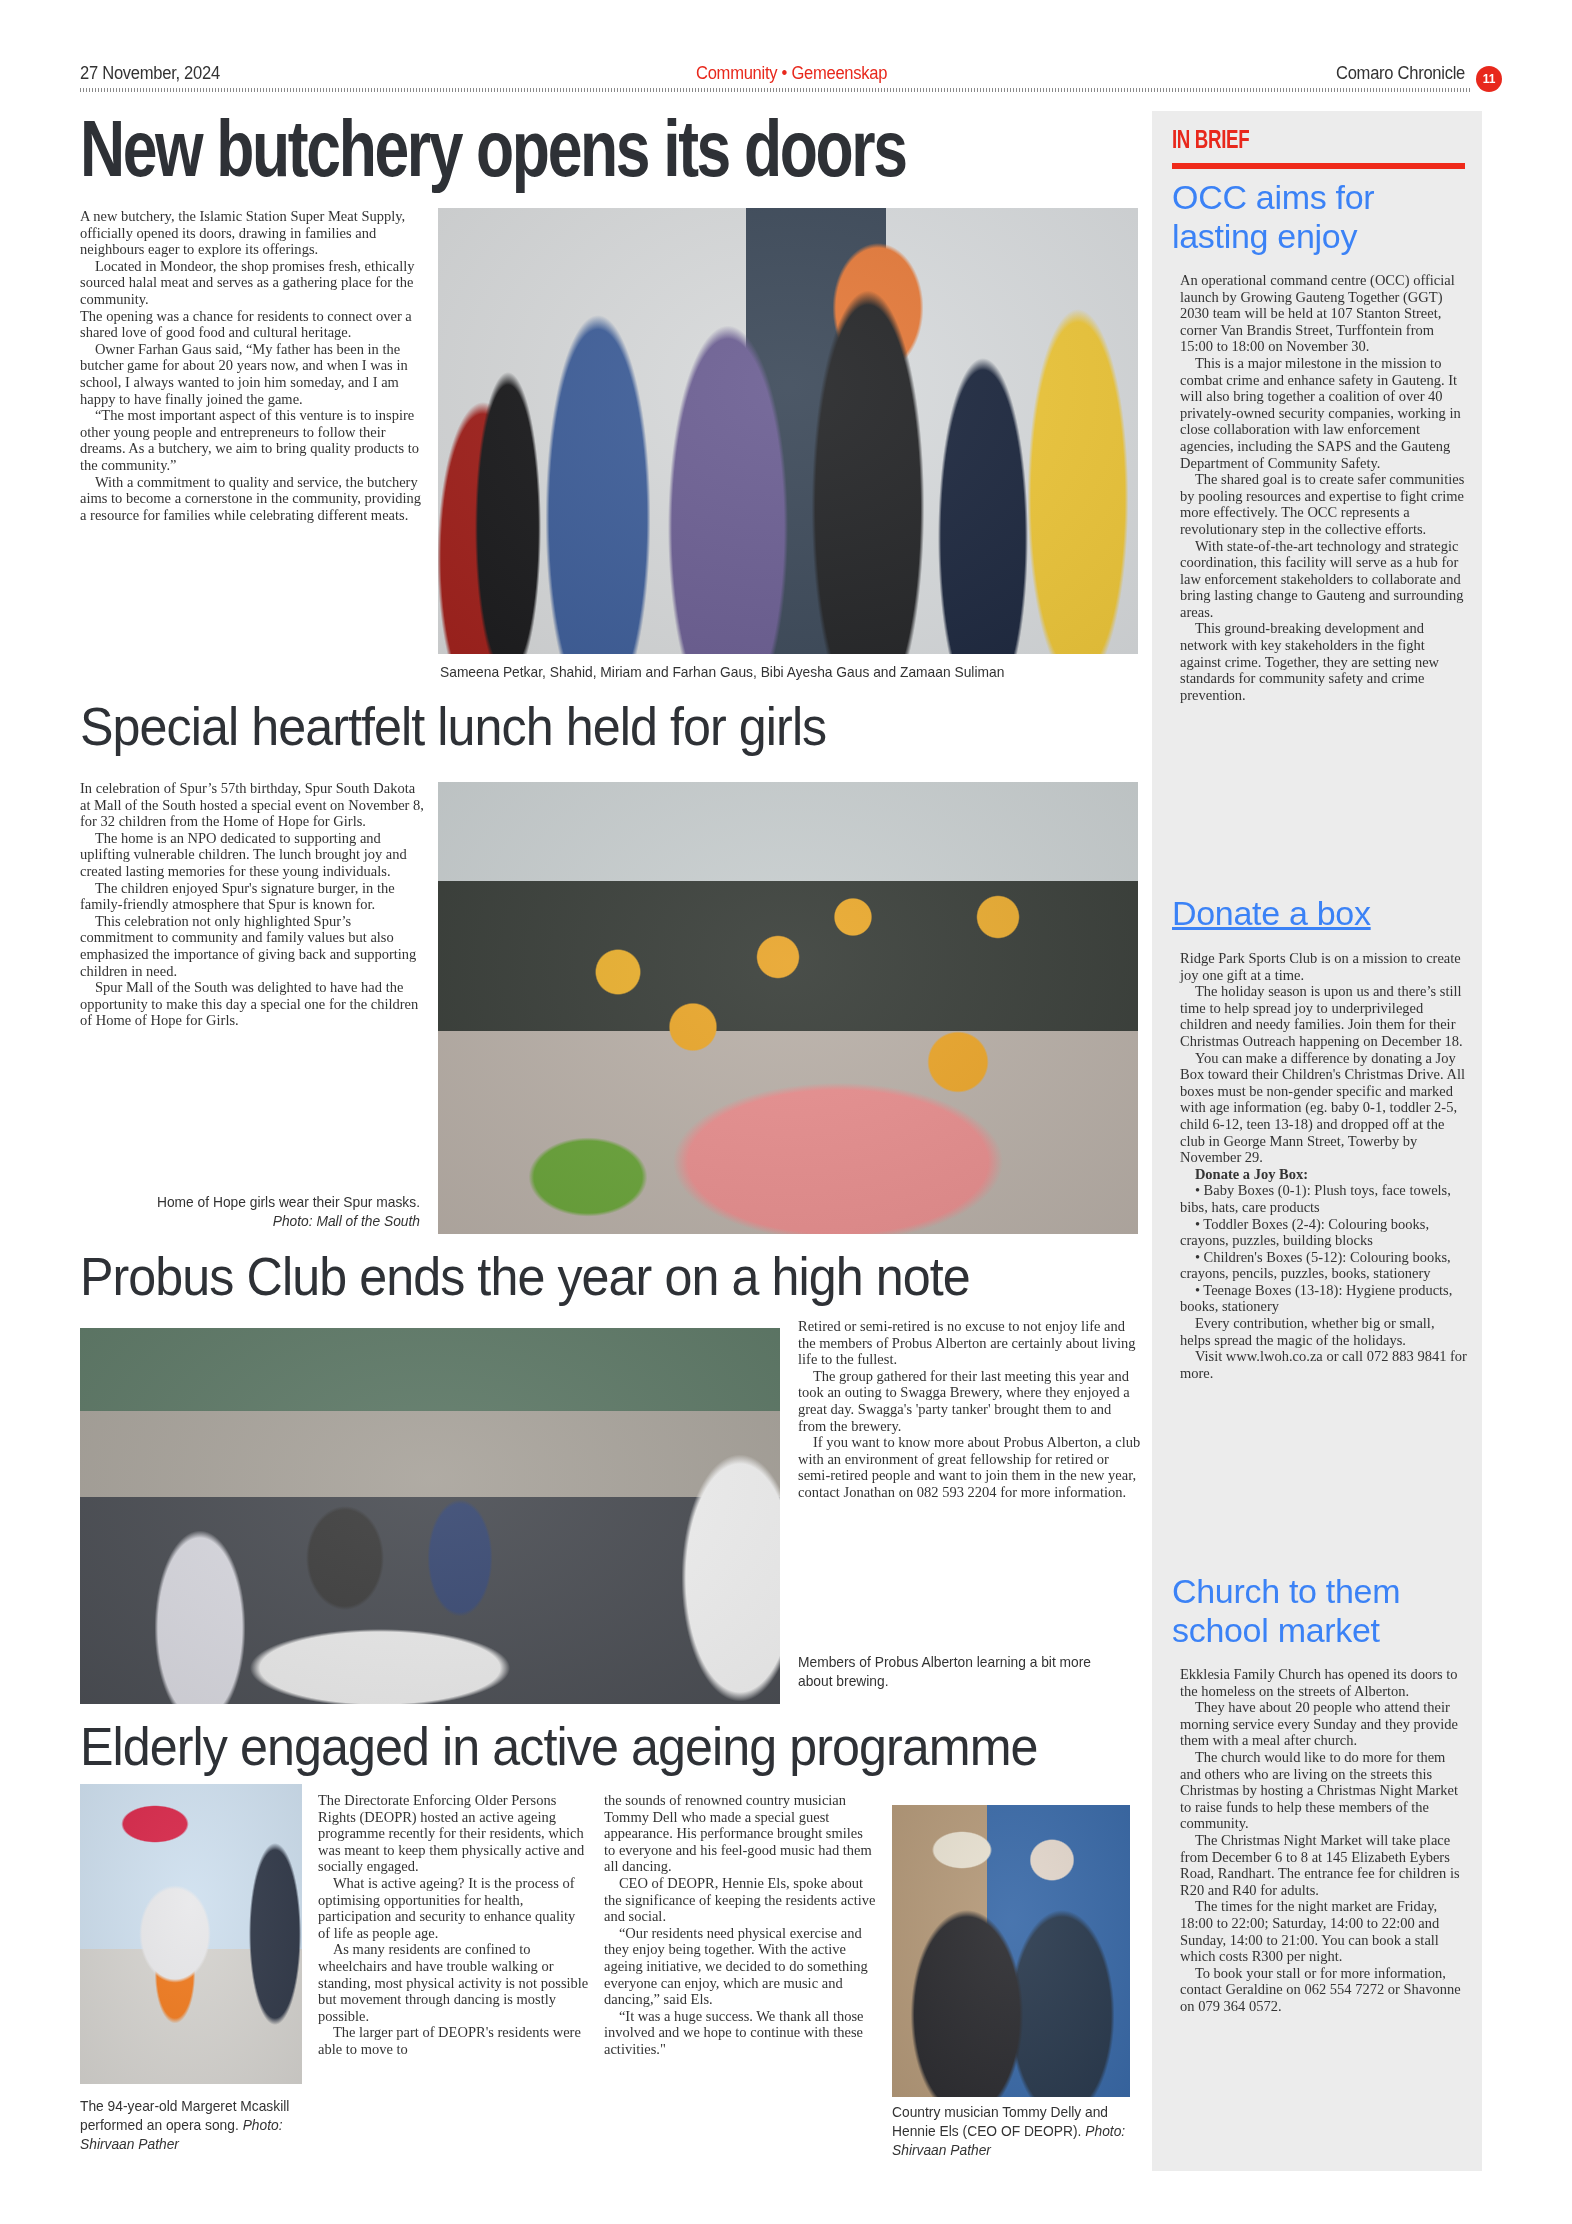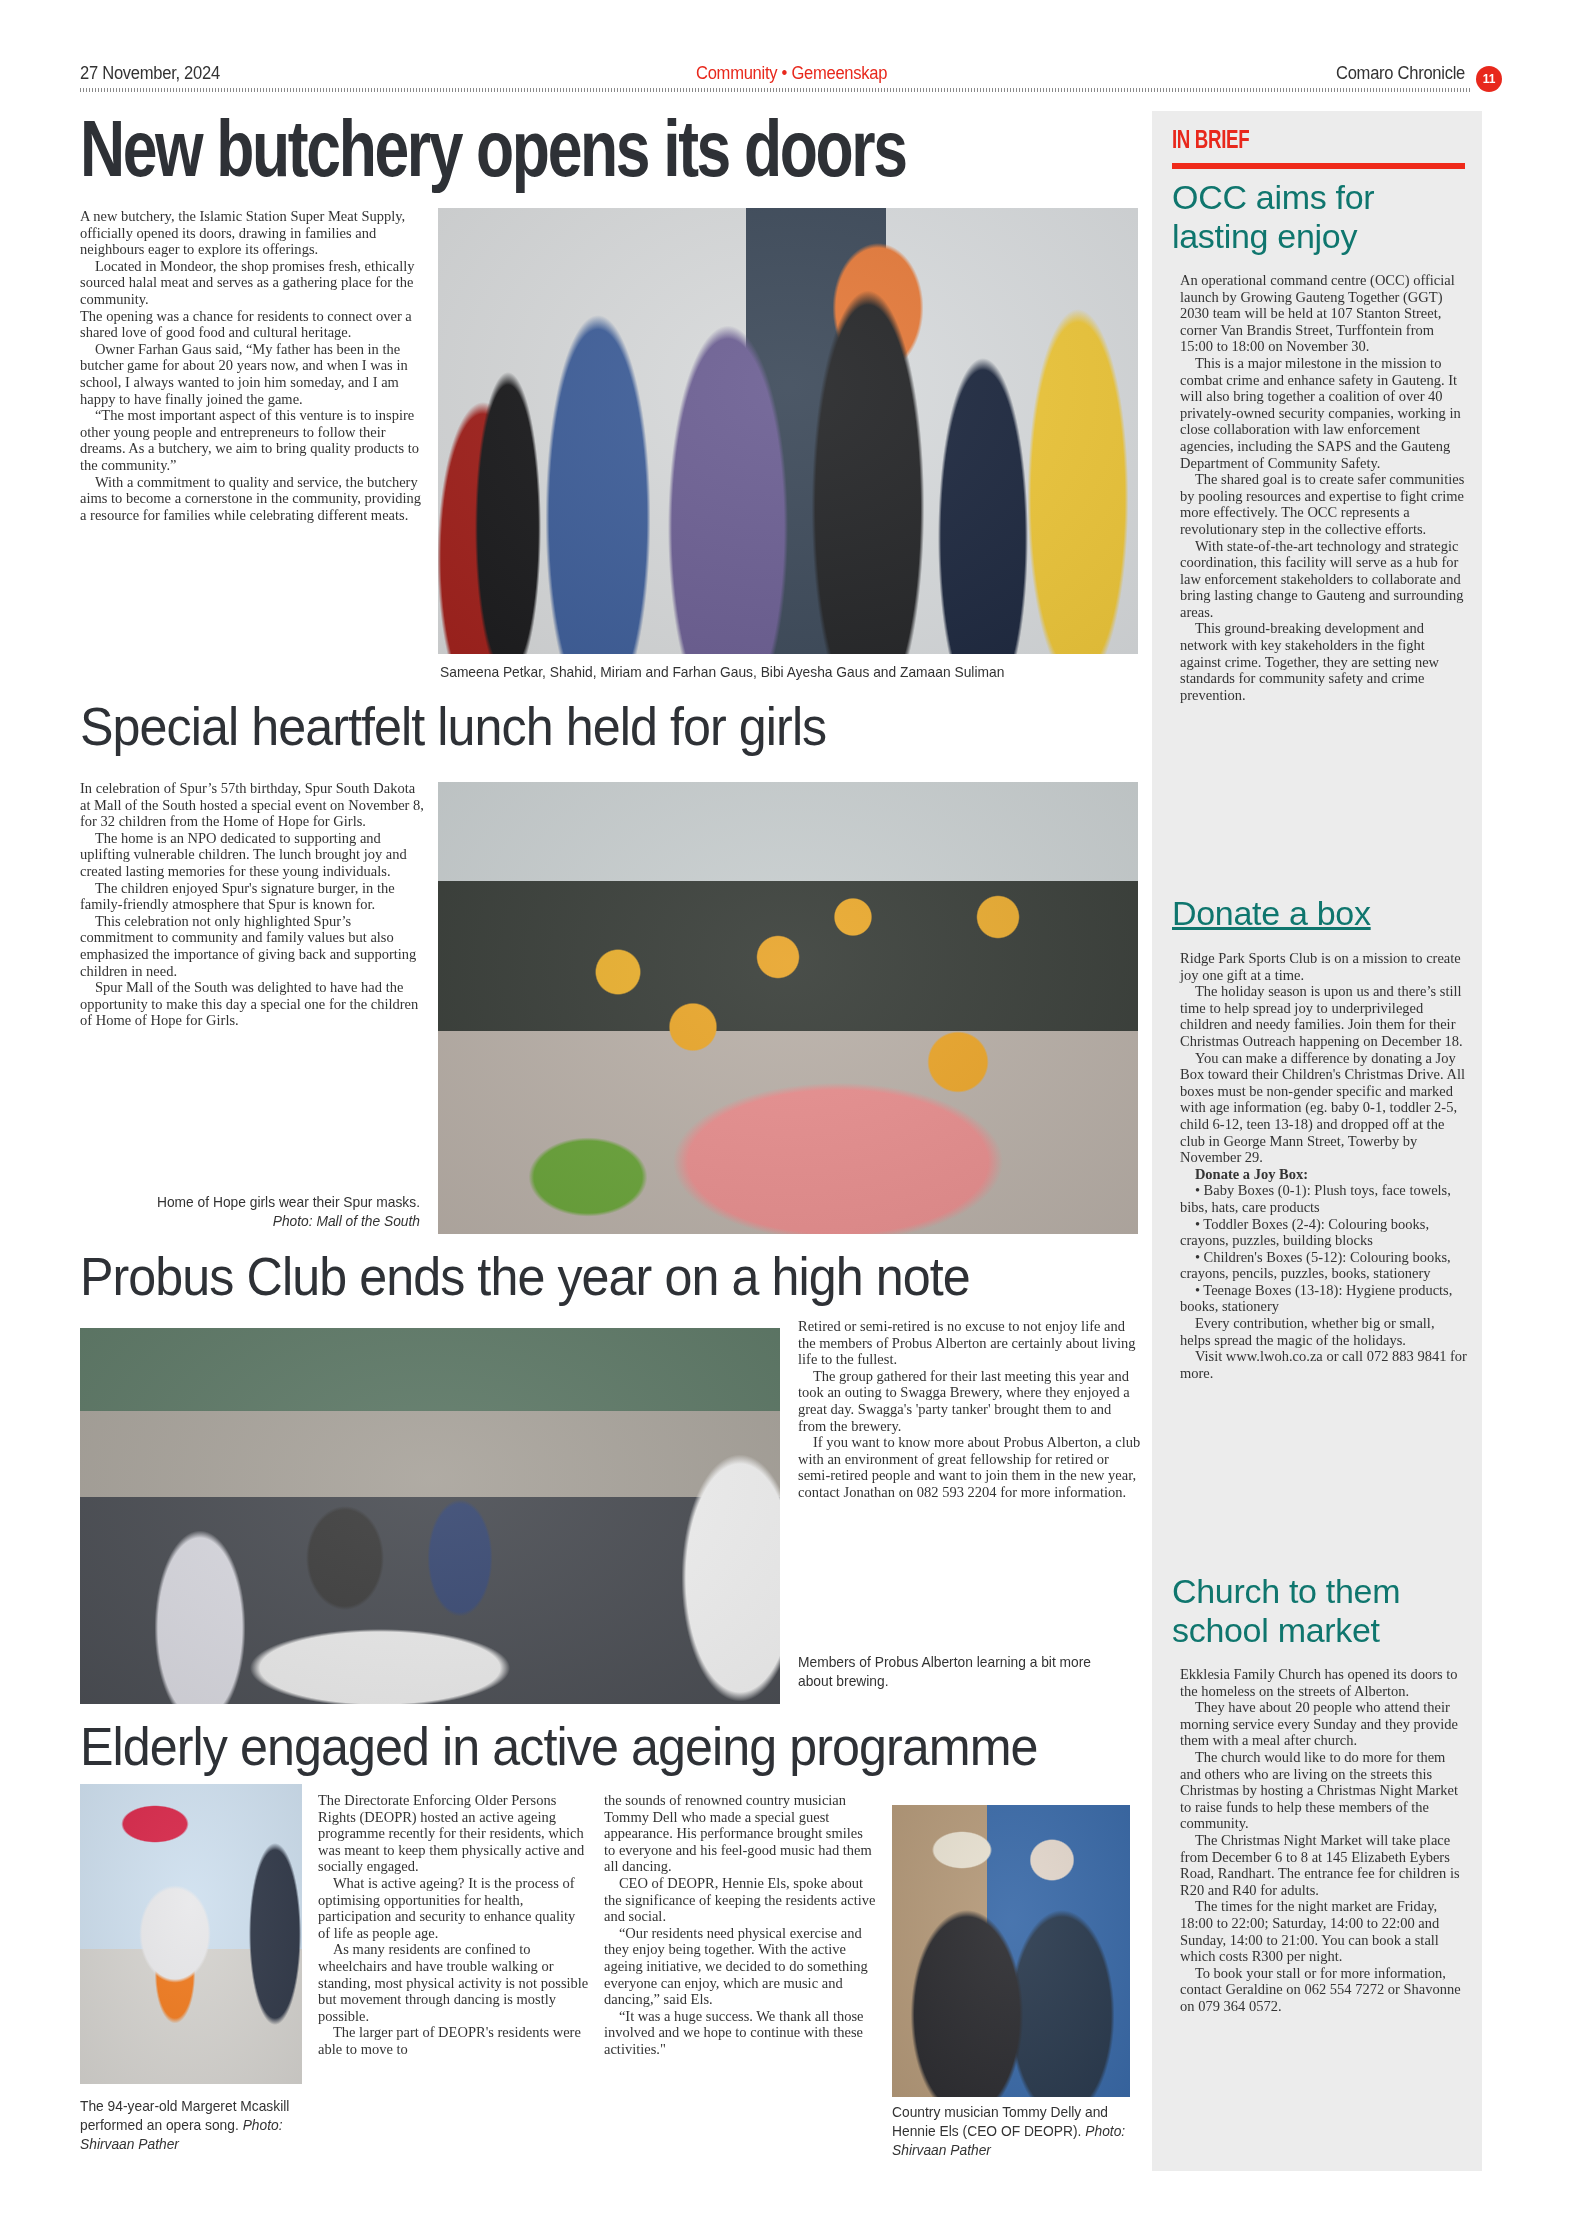--- a/index.html
+++ b/index.html
@@ -56,21 +56,21 @@
   .brief {
     position: absolute; left: 1152px; top: 111px; width: 330px; height: 2060px; background: #ececec;
   }
   .brief-label {
     position: absolute; left: 1172px; top: 124px; font-family: "Liberation Sans", sans-serif; font-weight: bold;
     font-size: 26px; color: #e8281c; transform: scaleX(0.72); transform-origin: left top; letter-spacing: -0.5px;
   }
   .brief-rule { position: absolute; left: 1172px; top: 163px; width: 293px; height: 6px; background: #ef2a1a; }
   .brief-hl {
     position: absolute; left: 1172px; font-family: "Liberation Sans", sans-serif; font-size: 34px;
-    line-height: 39px; color: #0f766e; letter-spacing: -0.3px;
+    line-height: 39px; color: #3b82f6; letter-spacing: -0.3px;
   }
 
   
   .photo { position: absolute; overflow: hidden; }
   .ph-butchery {
     left: 438px; top: 208px; width: 700px; height: 446px;
     background:
       radial-gradient(ellipse 55px 260px at 70px 320px, #1d1d1f 55%, transparent 60%),
       radial-gradient(ellipse 70px 240px at 45px 350px, #a3231e 60%, transparent 65%),
       radial-gradient(ellipse 75px 290px at 160px 310px, #3f5f9a 65%, transparent 70%),

